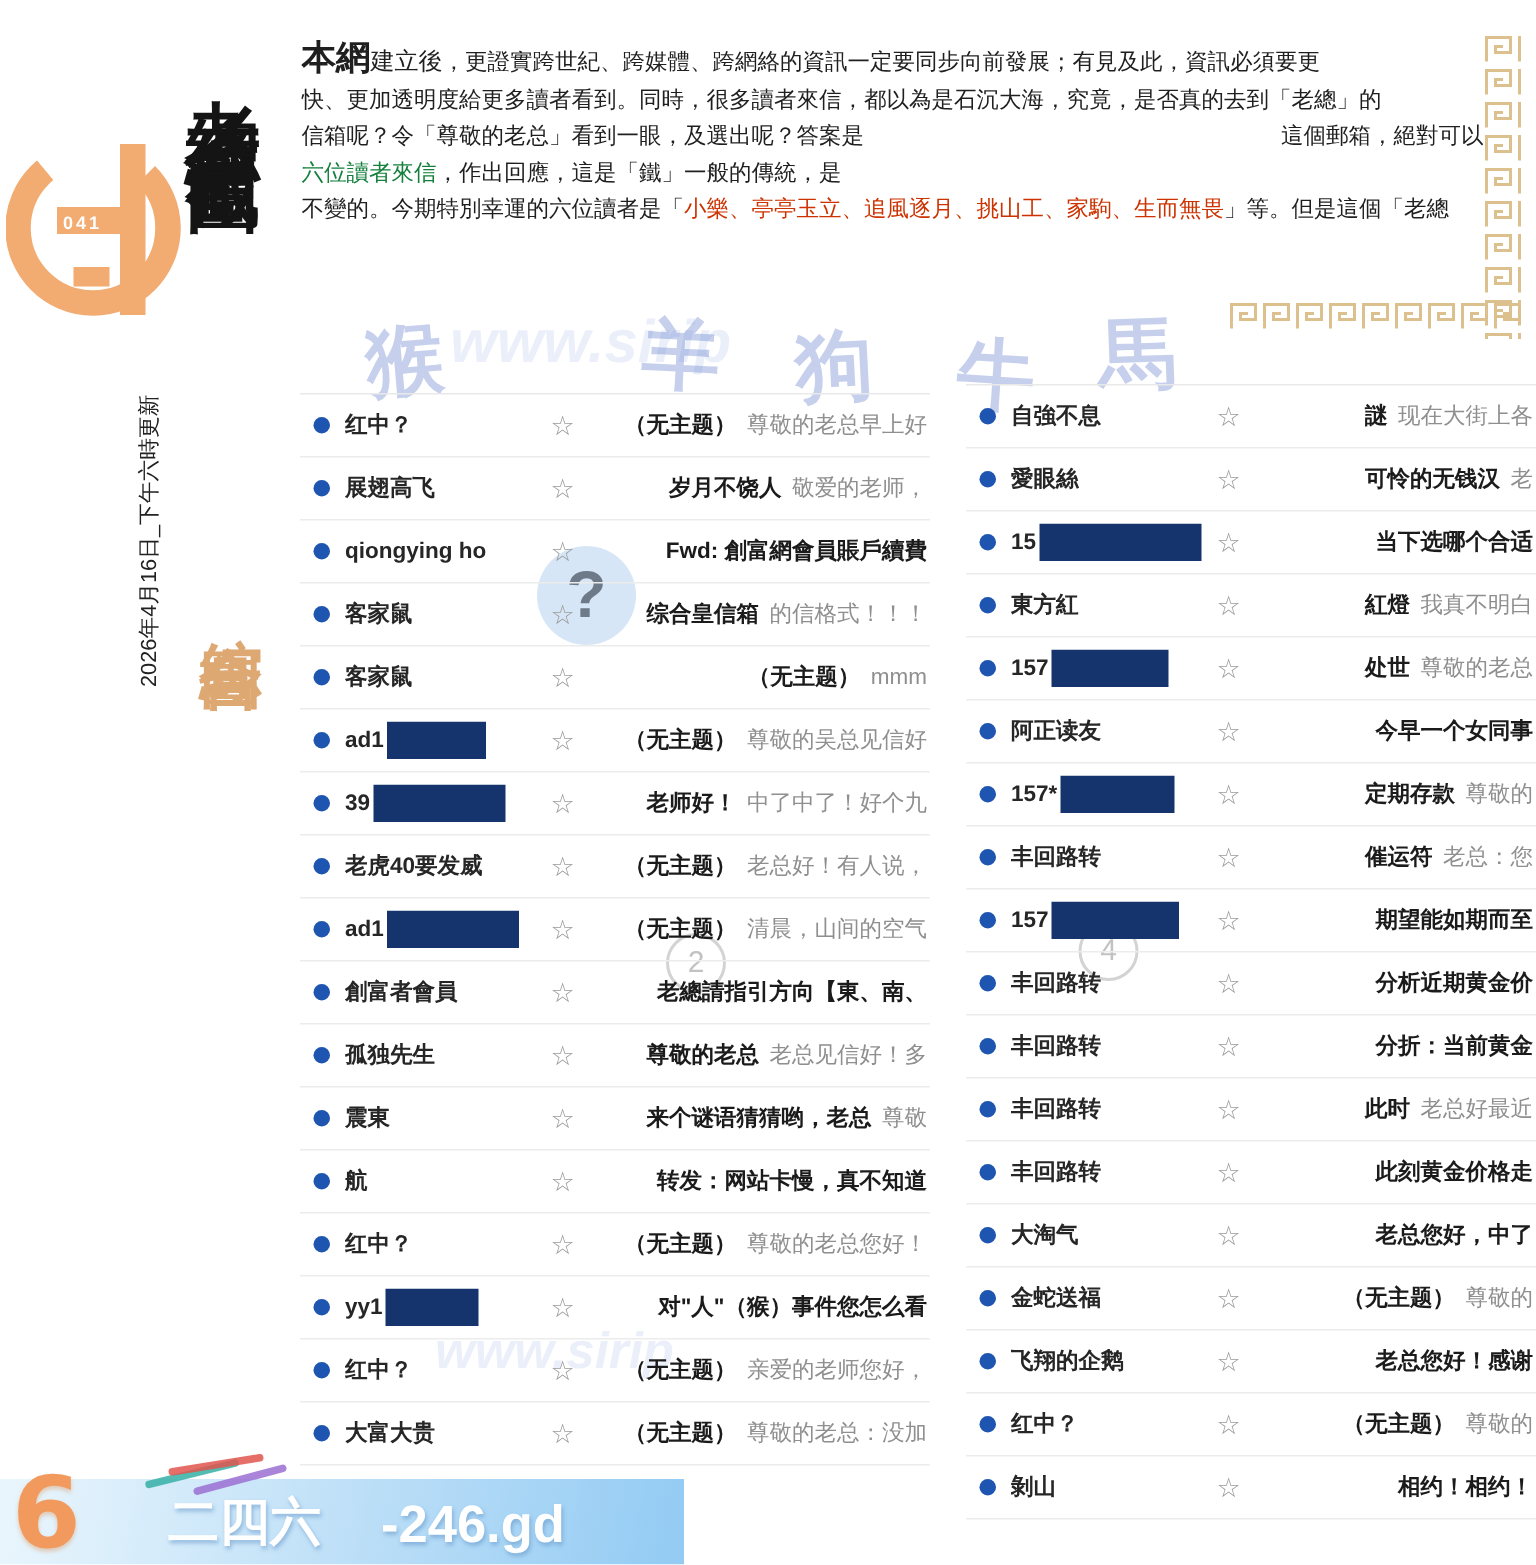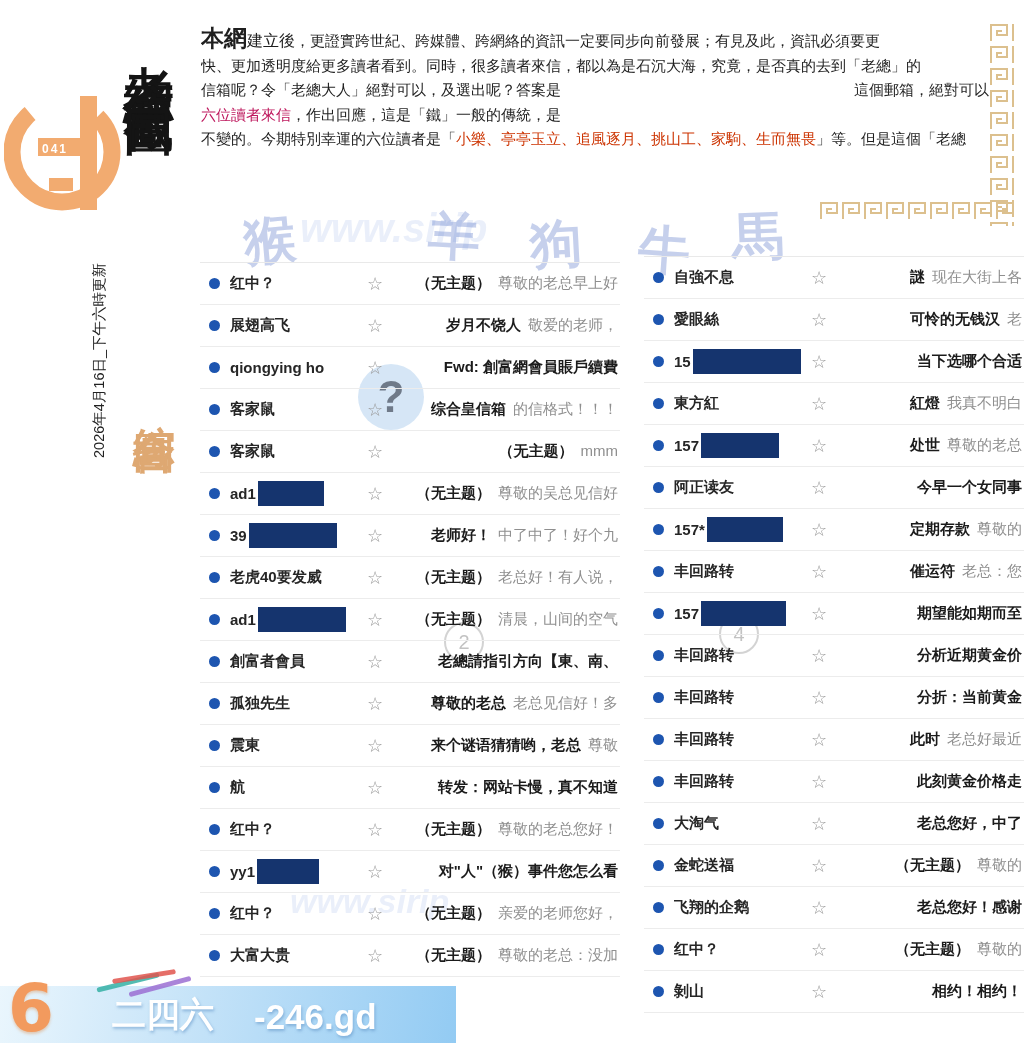--- a/index.html
+++ b/index.html
@@ -16,21 +16,21 @@
   #subtitle-v{position:absolute;left:126px;top:392px;writing-mode:vertical-rl;text-orientation:upright;
     font-family:"DejaVu Serif",serif;font-weight:bold;font-size:42px;letter-spacing:5px;color:#dca167;opacity:.92;}
   #date-v{position:absolute;left:90px;top:458px;transform:rotate(-90deg);transform-origin:0 0;
     font-size:14.5px;color:#222;white-space:nowrap;}
 
   
   #header-text{position:absolute;left:201px;top:26px;width:788px;color:#1f1f1f;}
   .h-line{display:flex;align-items:baseline;line-height:24.6px;white-space:nowrap;font-size:15px;overflow:hidden;}
   .hl-big{font-size:23px;font-weight:bold;}
   .hl-mid{font-size:16px;}
-  .hl-magenta{color:#be185d;}
+  .hl-magenta{color:#15803d;}
   .hl-red{color:#cc3300;}
   .spacer{flex:1;}
 
   
   .meander{position:absolute;}
 
   
   .zodiac{position:absolute;font-family:"DejaVu Serif",serif;font-weight:bold;font-size:52px;
     color:rgba(128,150,212,.45);pointer-events:none;}
   .wm-web{position:absolute;font-style:italic;font-weight:bold;color:rgba(91,134,214,.13);pointer-events:none;}
@@ -85,21 +85,21 @@
   <div id="header-text">
       <div class="h-line">
         <span class="hl-big">本網</span>
         <span class="hl-mid">建立後</span>
         <span>，更證實跨世紀、跨媒體、跨網絡的資訊一定要同步向前發展；有見及此，資訊必須要更</span>
       </div>
       <div class="h-line">
         <span>快、更加透明度給更多讀者看到。同時，很多讀者來信，都以為是石沉大海，究竟，是否真的去到「老總」的</span>
       </div>
       <div class="h-line">
-        <span>信箱呢？令「老總大人」絕對可以，及選出呢？答案是</span>
+        <span>信箱呢？令「尊敬的老总」看到一眼，及選出呢？答案是</span>
         <span class="spacer"></span>
         <span>這個郵箱，絕對可以</span>
       </div>
       <div class="h-line">
         <span class="hl-magenta">六位讀者來信</span>
         <span>，作出回應，這是「鐵」一般的傳統，是</span>
       </div>
       <div class="h-line">
         <span>不變的。今期特別幸運的六位讀者是「</span>
         <span class="hl-red">小樂、亭亭玉立、追風逐月、挑山工、家駒、生而無畏</span>

